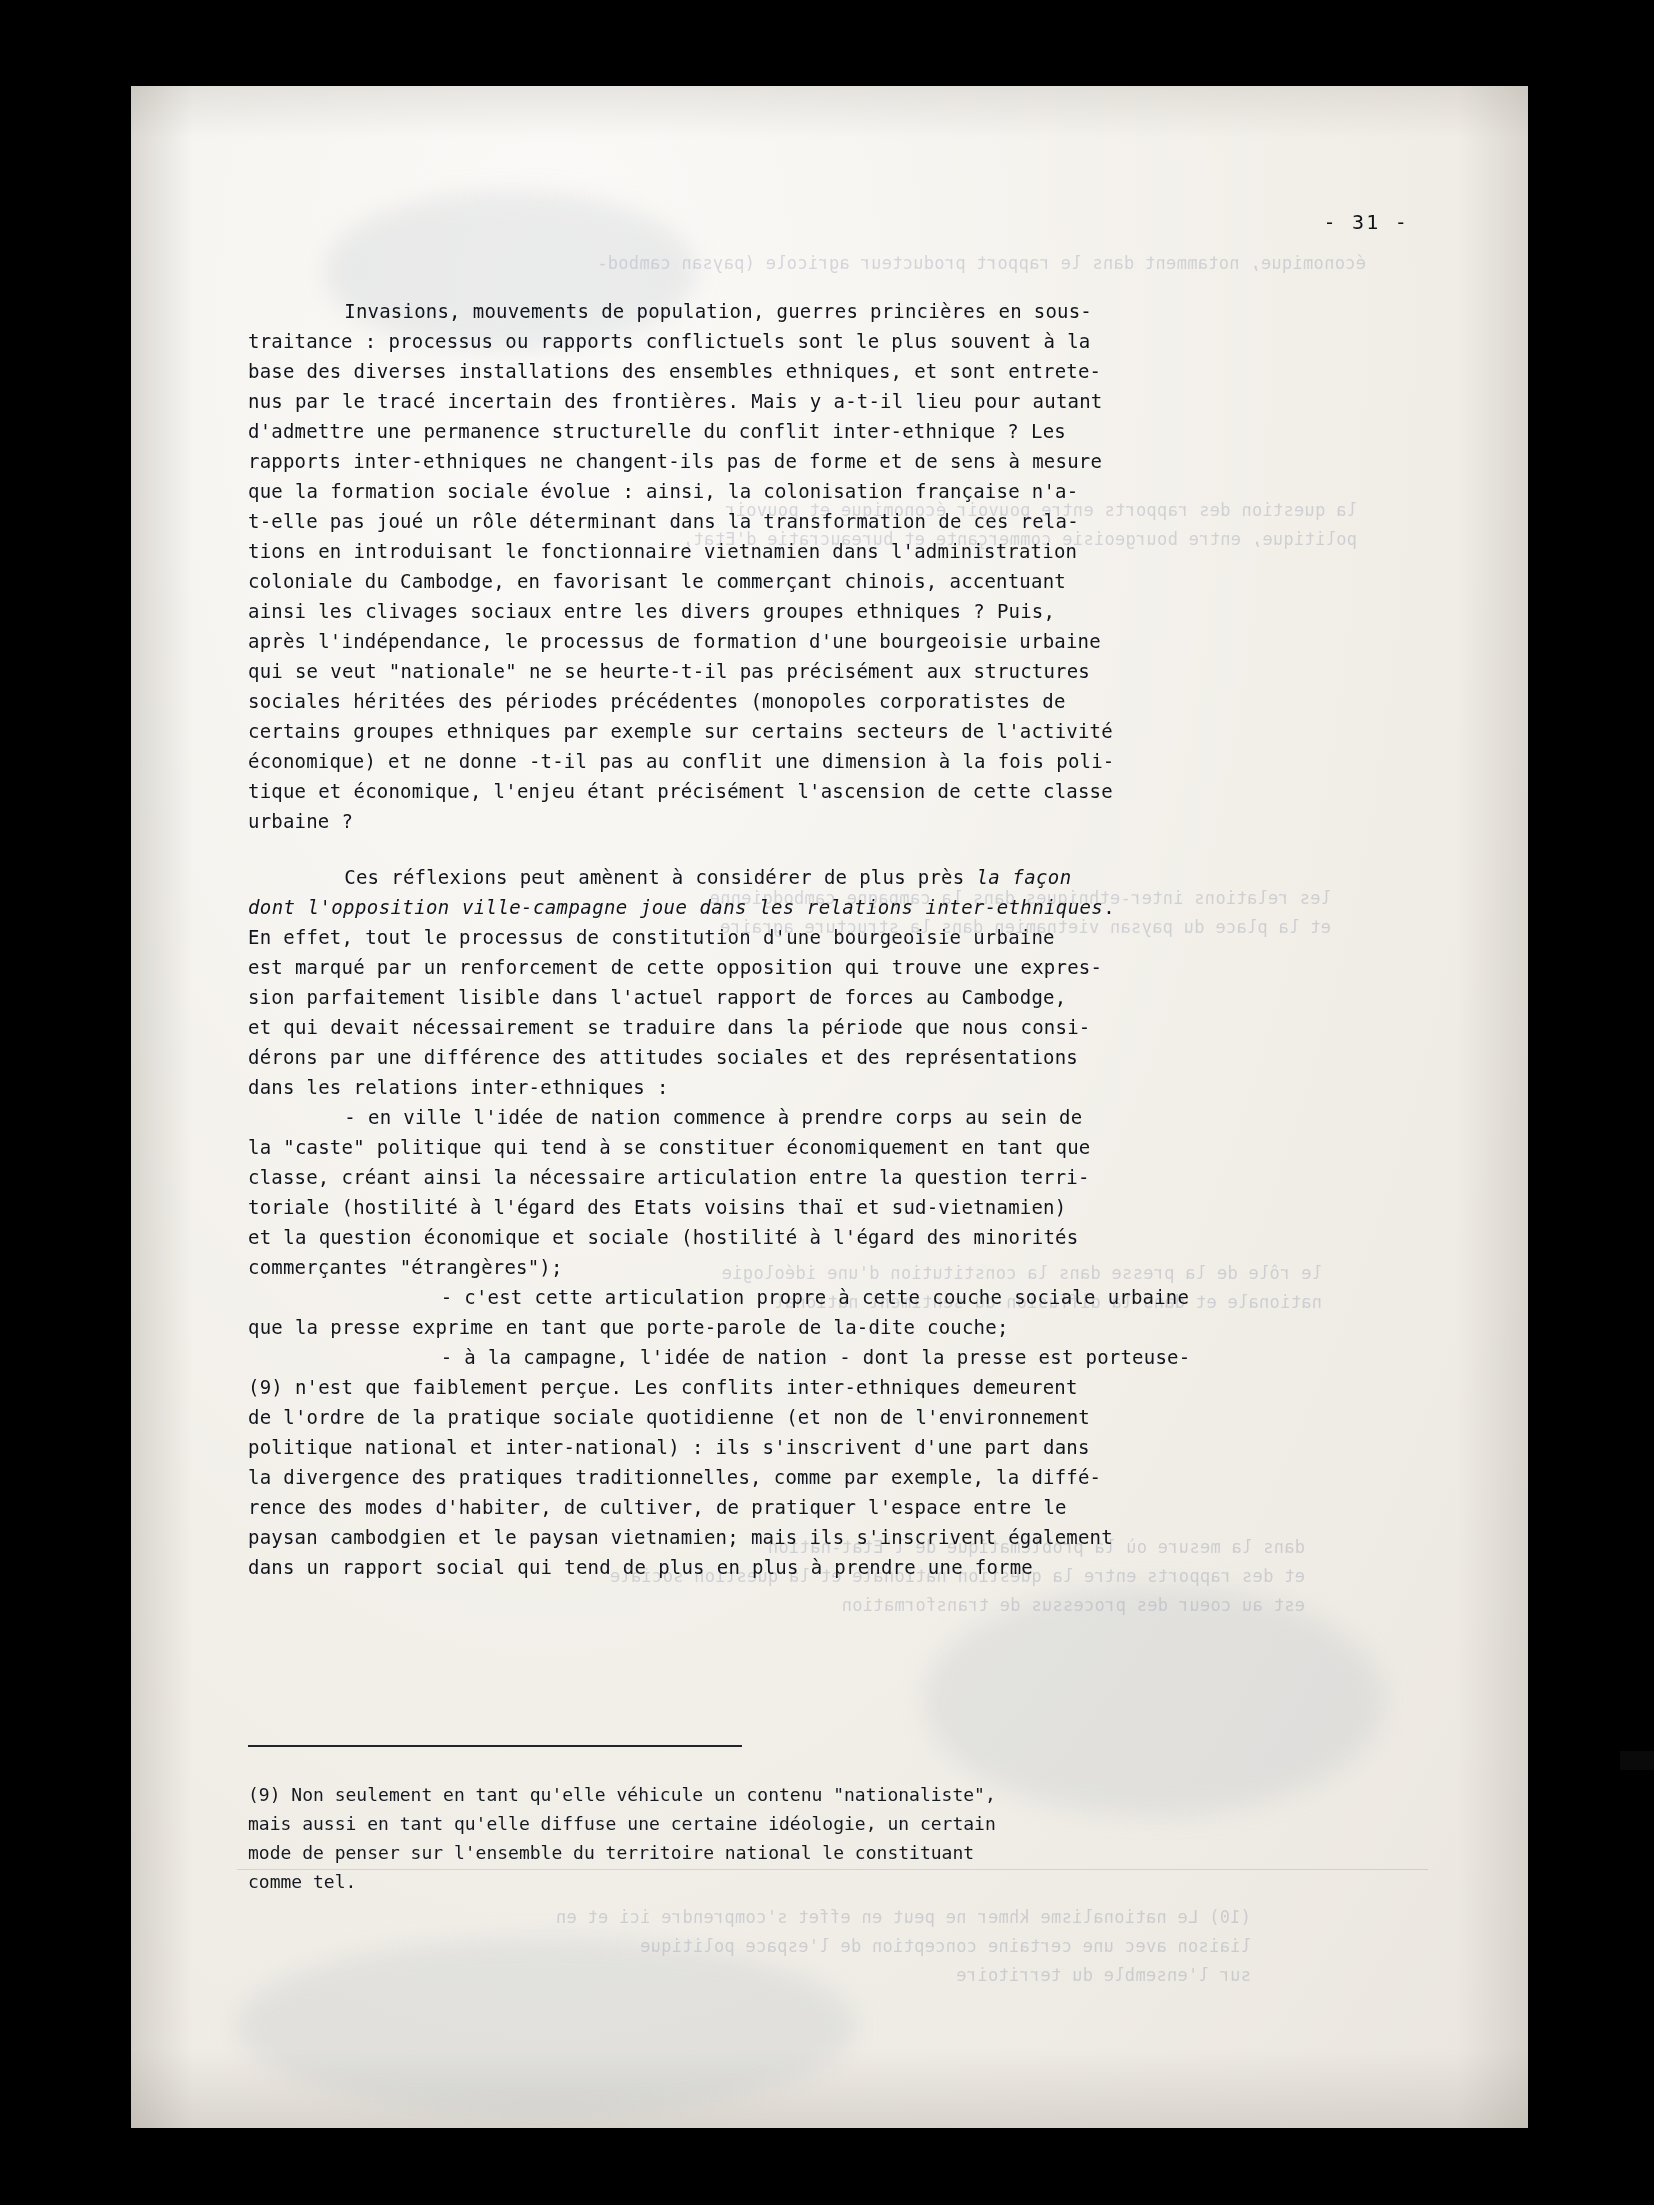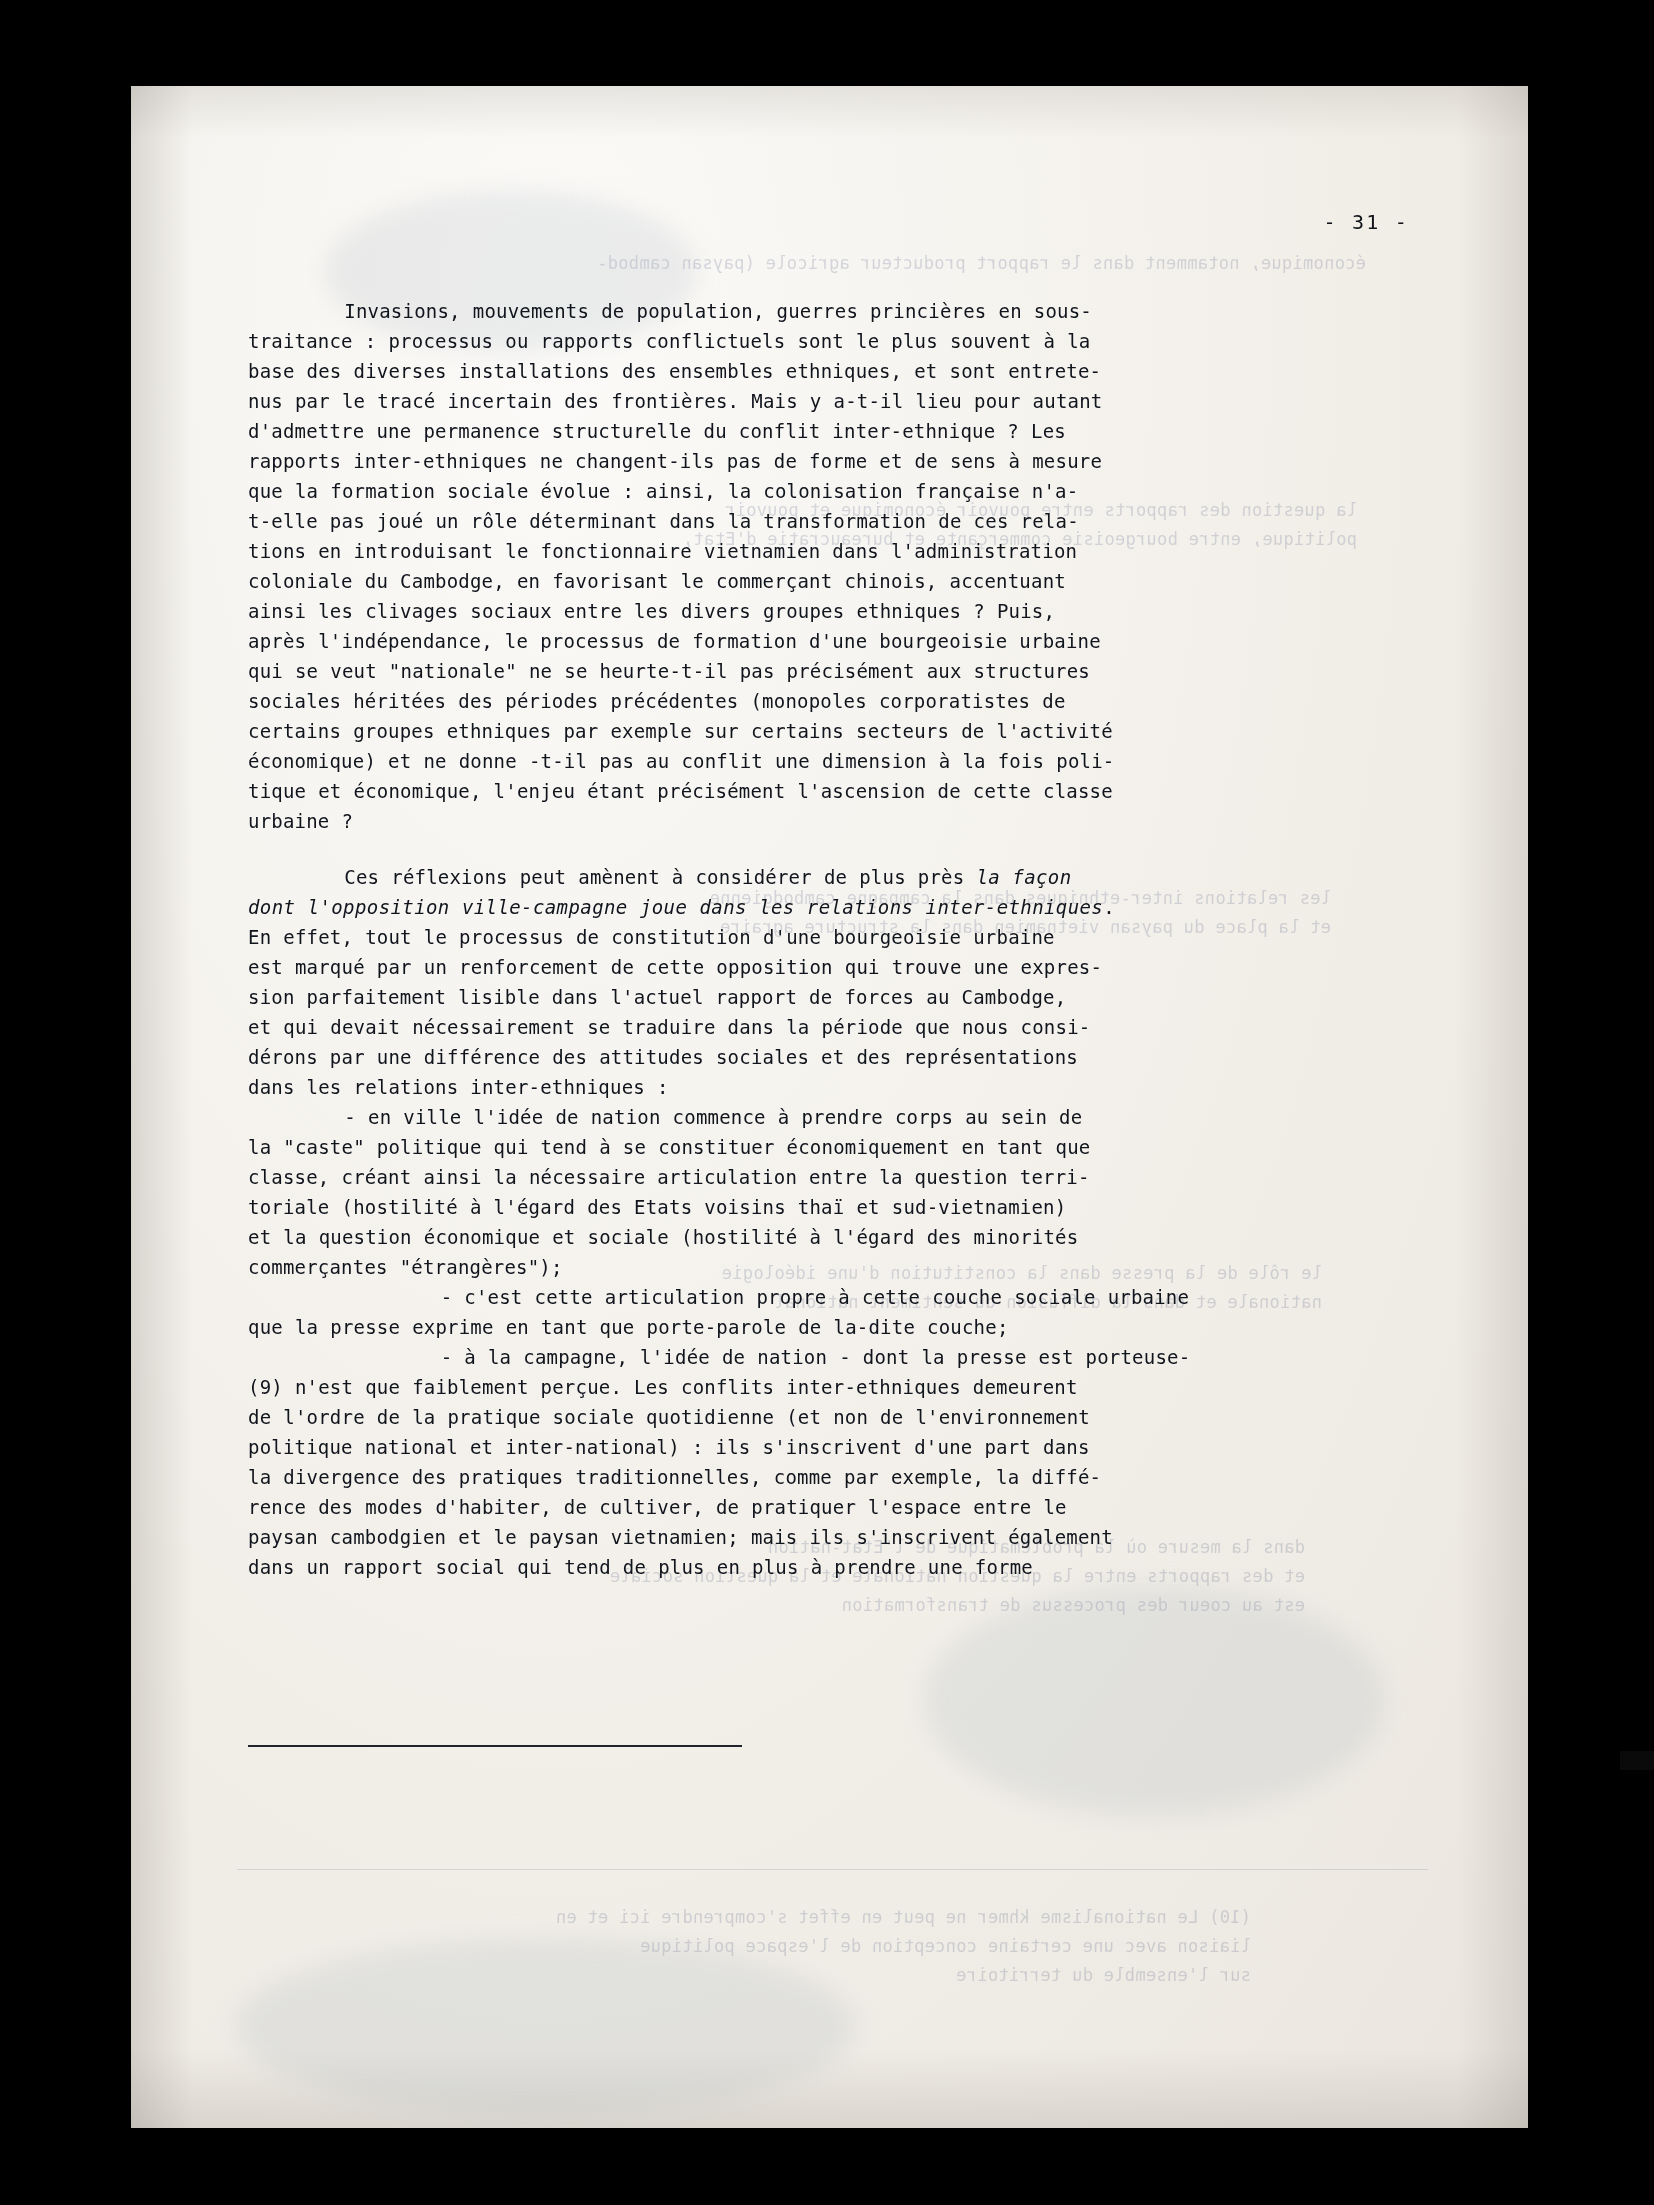--- a/index.html
+++ b/index.html
@@ -216,20 +216,24 @@
 de l'ordre de la pratique sociale quotidienne (et non de l'environnement
 politique national et inter-national) : ils s'inscrivent d'une part dans
 la divergence des pratiques traditionnelles, comme par exemple, la diffé-
 rence des modes d'habiter, de cultiver, de pratiquer l'espace entre le
 paysan cambodgien et le paysan vietnamien; mais ils s'inscrivent également
 dans un rapport social qui tend de plus en plus à prendre une forme</span></p>
       </div>
 
       <div class="rule"></div>
 
+      <div class="footnote">(9) Non seulement en tant qu'elle véhicule un contenu "nationaliste",
+mais aussi en tant qu'elle diffuse une certaine idéologie, un certain
+mode de penser sur l'ensemble du territoire national le constituant
+comme tel.</div>
 
       <div class="hairline"></div>
     </div>
   </div>
 
   <div class="marker marker-right"></div>
 </div>
 
 
 </body></html>

